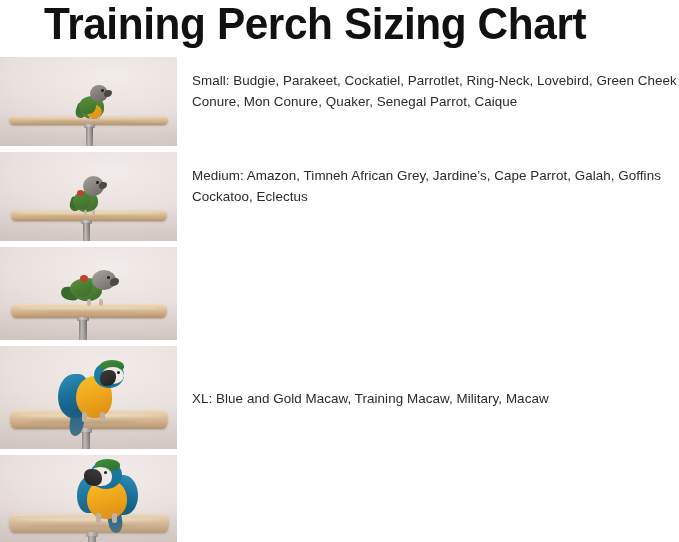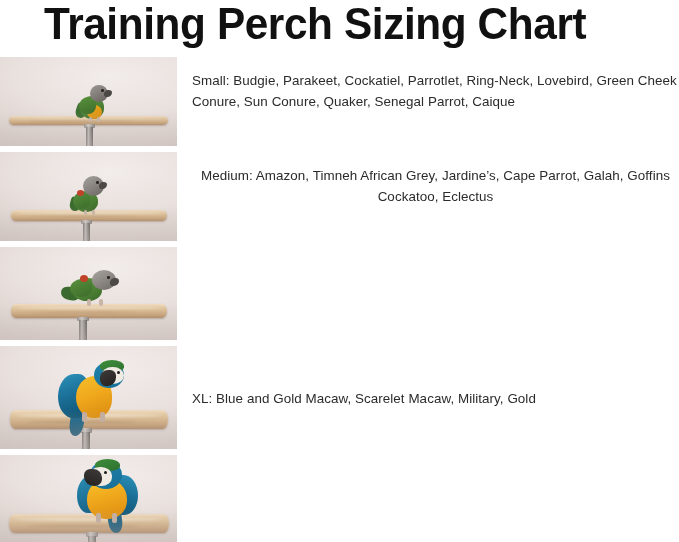--- a/index.html
+++ b/index.html
@@ -168,21 +168,21 @@
           <div class="throat" style="left:11px; top:22px; width:15px; height:14px; background:linear-gradient(160deg,#e8a61d 0%,#d98f14 100%);"></div>
           <div class="wing" style="left:3px; top:14px; width:17px; height:17px; background:linear-gradient(160deg,#58913c 0%,#3e6d2c 100%);"></div>
           <div class="head" style="left:14px; top:2px; width:18px; height:17px; background:linear-gradient(150deg,#9b9792 0%,#7d7873 60%,#66625e 100%);"></div>
           <div class="beak" style="left:28px; top:7px; width:8px; height:7px; background:#4a4744;"></div>
           <div class="eye" style="left:25px; top:6px; width:2.5px; height:2.5px; background:#2a2724;"></div>
           <div class="legs" style="left:13px; top:34px; width:3px; height:5px;"></div>
           <div class="legs" style="left:21px; top:34px; width:3px; height:5px;"></div>
         </div>
       </div>
     </div>
-    <div class="row-text" style="top:13px;">Small: Budgie, Parakeet, Cockatiel, Parrotlet, Ring-Neck, Lovebird, Green Cheek Conure, Sun Conure, Quaker, Senegal Parrot, Caique</div>
+    <div class="row-text" style="top:13px;">Small: Budgie, Parakeet, Cockatiel, Parrotlet, Ring-Neck, Lovebird, Green Cheek Conure, Mon Conure, Quaker, Senegal Parrot, Caique</div>
   </div>
 
   <div class="row" style="top:95px; height:89px;">
     <div class="row-photo" style="height:89px;">
       <div class="scene">
         <div class="perch" style="left:11px; top:58px; width:156px; height:11px;"></div>
         <div class="post-cap" style="left:81px; top:68px; width:11px; height:4px;"></div>
         <div class="post" style="left:83px; top:71px; width:7px; height:18px;"></div>
 
         <div class="bird" style="left:68px; top:21px; width:42px; height:42px;">
@@ -191,21 +191,21 @@
           <div class="wing" style="left:5px; top:19px; width:17px; height:17px; background:linear-gradient(155deg,#56903b 0%,#3d6b2b 100%);"></div>
           <div class="patch" style="left:9px; top:17px; width:7px; height:6px; background:#c0422a;"></div>
           <div class="head" style="left:15px; top:3px; width:21px; height:20px; background:linear-gradient(150deg,#a5a19c 0%,#86817c 55%,#6b6662 100%);"></div>
           <div class="beak" style="left:31px; top:9px; width:8px; height:7px; background:#4c4946;"></div>
           <div class="eye" style="left:28px; top:8px; width:2.5px; height:2.5px; background:#2a2724;"></div>
           <div class="legs" style="left:16px; top:37px; width:3px; height:5px;"></div>
           <div class="legs" style="left:24px; top:37px; width:3px; height:5px;"></div>
         </div>
       </div>
     </div>
-    <div class="row-text" style="top:13px;text-align:center;">Medium: Amazon, Timneh African Grey, Jardine’s, Cape Parrot, Galah, Goffins Cockatoo, Eclectus</div>
+    <div class="row-text" style="top:13px;">Medium: Amazon, Timneh African Grey, Jardine’s, Cape Parrot, Galah, Goffins Cockatoo, Eclectus</div>
   </div>
 
   <div class="row" style="top:190px; height:93px;">
     <div class="row-photo" style="height:93px;">
       <div class="scene">
         <div class="perch" style="left:11px; top:57px; width:156px; height:14px;"></div>
         <div class="post-cap" style="left:77px; top:70px; width:12px; height:4px;"></div>
         <div class="post" style="left:79px; top:73px; width:8px; height:20px;"></div>
 
         <div class="bird" style="left:62px; top:22px; width:60px; height:42px;">
@@ -237,21 +237,21 @@
           <div class="head" style="left:38px; top:2px; width:30px; height:26px; background:linear-gradient(160deg,#1f83ad 0%,#176e95 100%);"></div>
           <div class="crown" style="left:44px; top:0px; width:24px; height:12px; background:linear-gradient(160deg,#3f8e3a 0%,#2e7030 100%);"></div>
           <div class="patch" style="left:46px; top:7px; width:22px; height:17px; background:#efeae2; border-radius:45% 50% 50% 45%;"></div>
           <div class="beak" style="left:44px; top:10px; width:16px; height:16px; background:linear-gradient(150deg,#3e3b39 0%,#232120 100%); border-radius:50% 35% 55% 40%;"></div>
           <div class="eye" style="left:61px; top:11px; width:3px; height:3px; background:#1d1b1a;"></div>
           <div class="legs" style="left:26px; top:52px; width:5px; height:10px; background:#c3ada0;"></div>
           <div class="legs" style="left:44px; top:52px; width:5px; height:10px; background:#c3ada0;"></div>
         </div>
       </div>
     </div>
-    <div class="row-text" style="top:42px;">XL: Blue and Gold Macaw, Scarelet Macaw, Military, Gold</div>
+    <div class="row-text" style="top:42px;">XL: Blue and Gold Macaw, Training Macaw, Military, Macaw</div>
   </div>
 
   <div class="row" style="top:398px; height:87px;">
     <div class="row-photo" style="height:87px;">
       <div class="scene">
         <div class="perch" style="left:9px; top:59px; width:160px; height:19px;"></div>
         <div class="post-cap" style="left:86px; top:77px; width:12px; height:5px;"></div>
         <div class="post" style="left:88px; top:81px; width:8px; height:6px;"></div>
 
         <div class="bird" style="left:72px; top:4px; width:72px; height:62px;">

